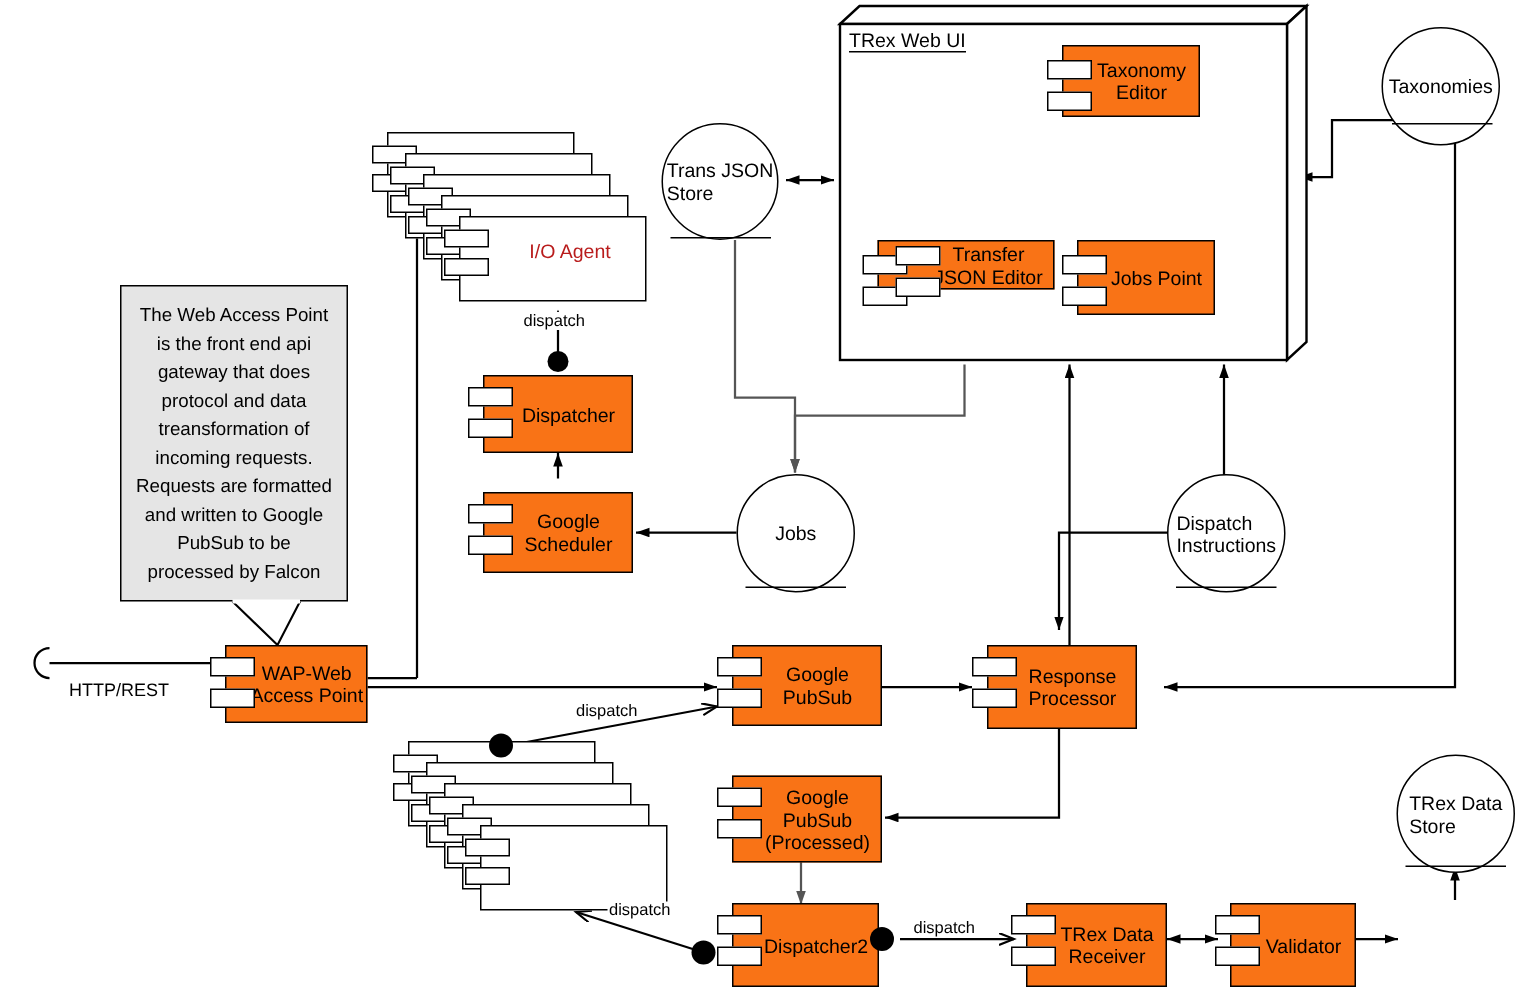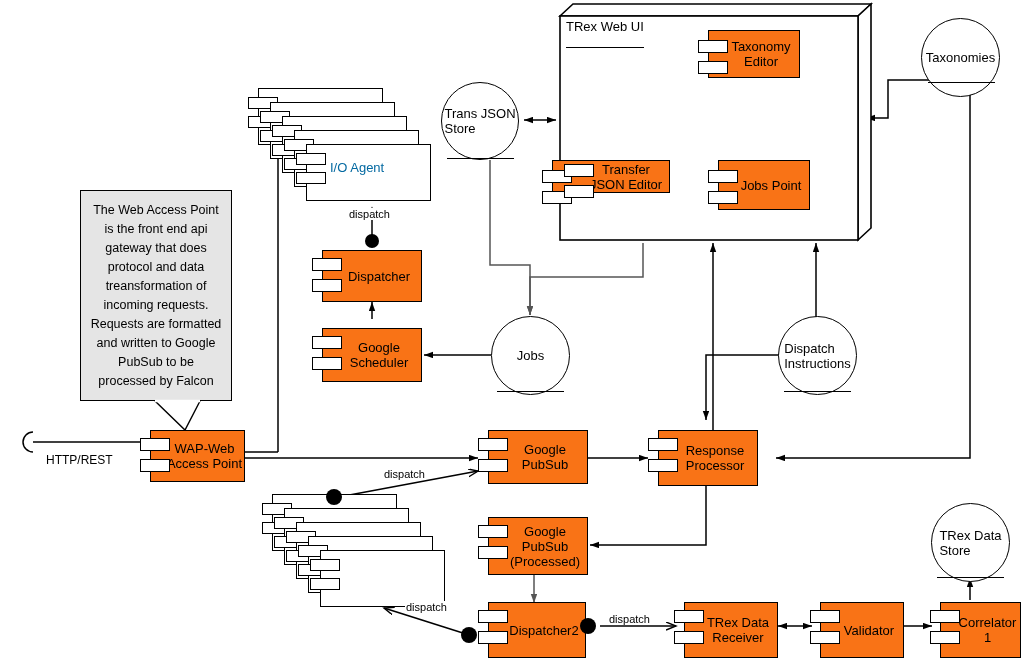--- a/index.html
+++ b/index.html
@@ -74,21 +74,21 @@
   .store-bar{
     position:absolute;
     height:0;
     border-top:1.7px solid #000;
   }
   .box3d-title{
     position:absolute;
     font-size:13px;
     color:#000;
     border-bottom:1.4px solid #000;
-    padding-bottom:13px;
+    padding-bottom:0;
   }
 
   
   .note{
     position:absolute;
     border:1.4px solid #000;
     background:#e5e5e5;
     box-sizing:border-box;
     font-size:12.5px;
     line-height:19px;
@@ -116,23 +116,23 @@
     border:1.6px solid #000;
     background:#fff;
     box-sizing:border-box;
   }
   .stack .sheet .tab.t1{top:8px;}
   .stack .sheet .tab.t2{top:27px;}
   .stack .stacklabel{
     position:absolute;
     font-size:13px;
     line-height:16px;
-    text-align:left;
+    text-align:center;
     white-space:pre-line;
-    color:#0369a1;
+    color:#b91c1c;
   }
 
   
   .edgelbl{
     position:absolute;
     font-size:11px;
     color:#000;
     background:#fff;
     padding:0 1px;
     white-space:nowrap;
@@ -245,21 +245,21 @@
   </svg>
   <div class="box3d-title" style="left:566px;top:19px;">TRex Web UI</div>
 
   <div class="comp" style="left:708px;top:30px;width:92px;height:48px;">
     <span class="port p1"></span>
     <span class="port p2"></span>
     <span class="lbl">Taxonomy
 Editor</span>
   </div>
 
-  <div class="comp" style="left:552px;top:160px;width:118px;height:33px;padding-left:30px;">
+  <div class="comp" style="left:585px;top:160px;width:118px;height:33px;padding-left:30px;">
     <span class="port p1"></span>
     <span class="port p2"></span>
     <span class="port2" style="top:3px;"></span>
     <span class="port2" style="top:24px;"></span>
     <span class="lbl">Transfer
 JSON Editor</span>
   </div>
 
   <div class="comp" style="left:718px;top:160px;width:92px;height:50px;">
     <span class="port p1"></span>
@@ -408,19 +408,14 @@
     <span class="lbl">TRex Data
 Receiver</span>
   </div>
 
   <div class="comp" style="left:820px;top:602px;width:84px;height:56px;">
     <span class="port q1"></span>
     <span class="port q2"></span>
     <span class="lbl">Validator</span>
   </div>
 
-  <div class="comp" style="left:940px;top:602px;width:81px;height:56px;">
-    <span class="port q1"></span>
-    <span class="port q2"></span>
-    <span class="lbl">Correlator 1</span>
-  </div>
 
 </div>
 
 </body></html>

